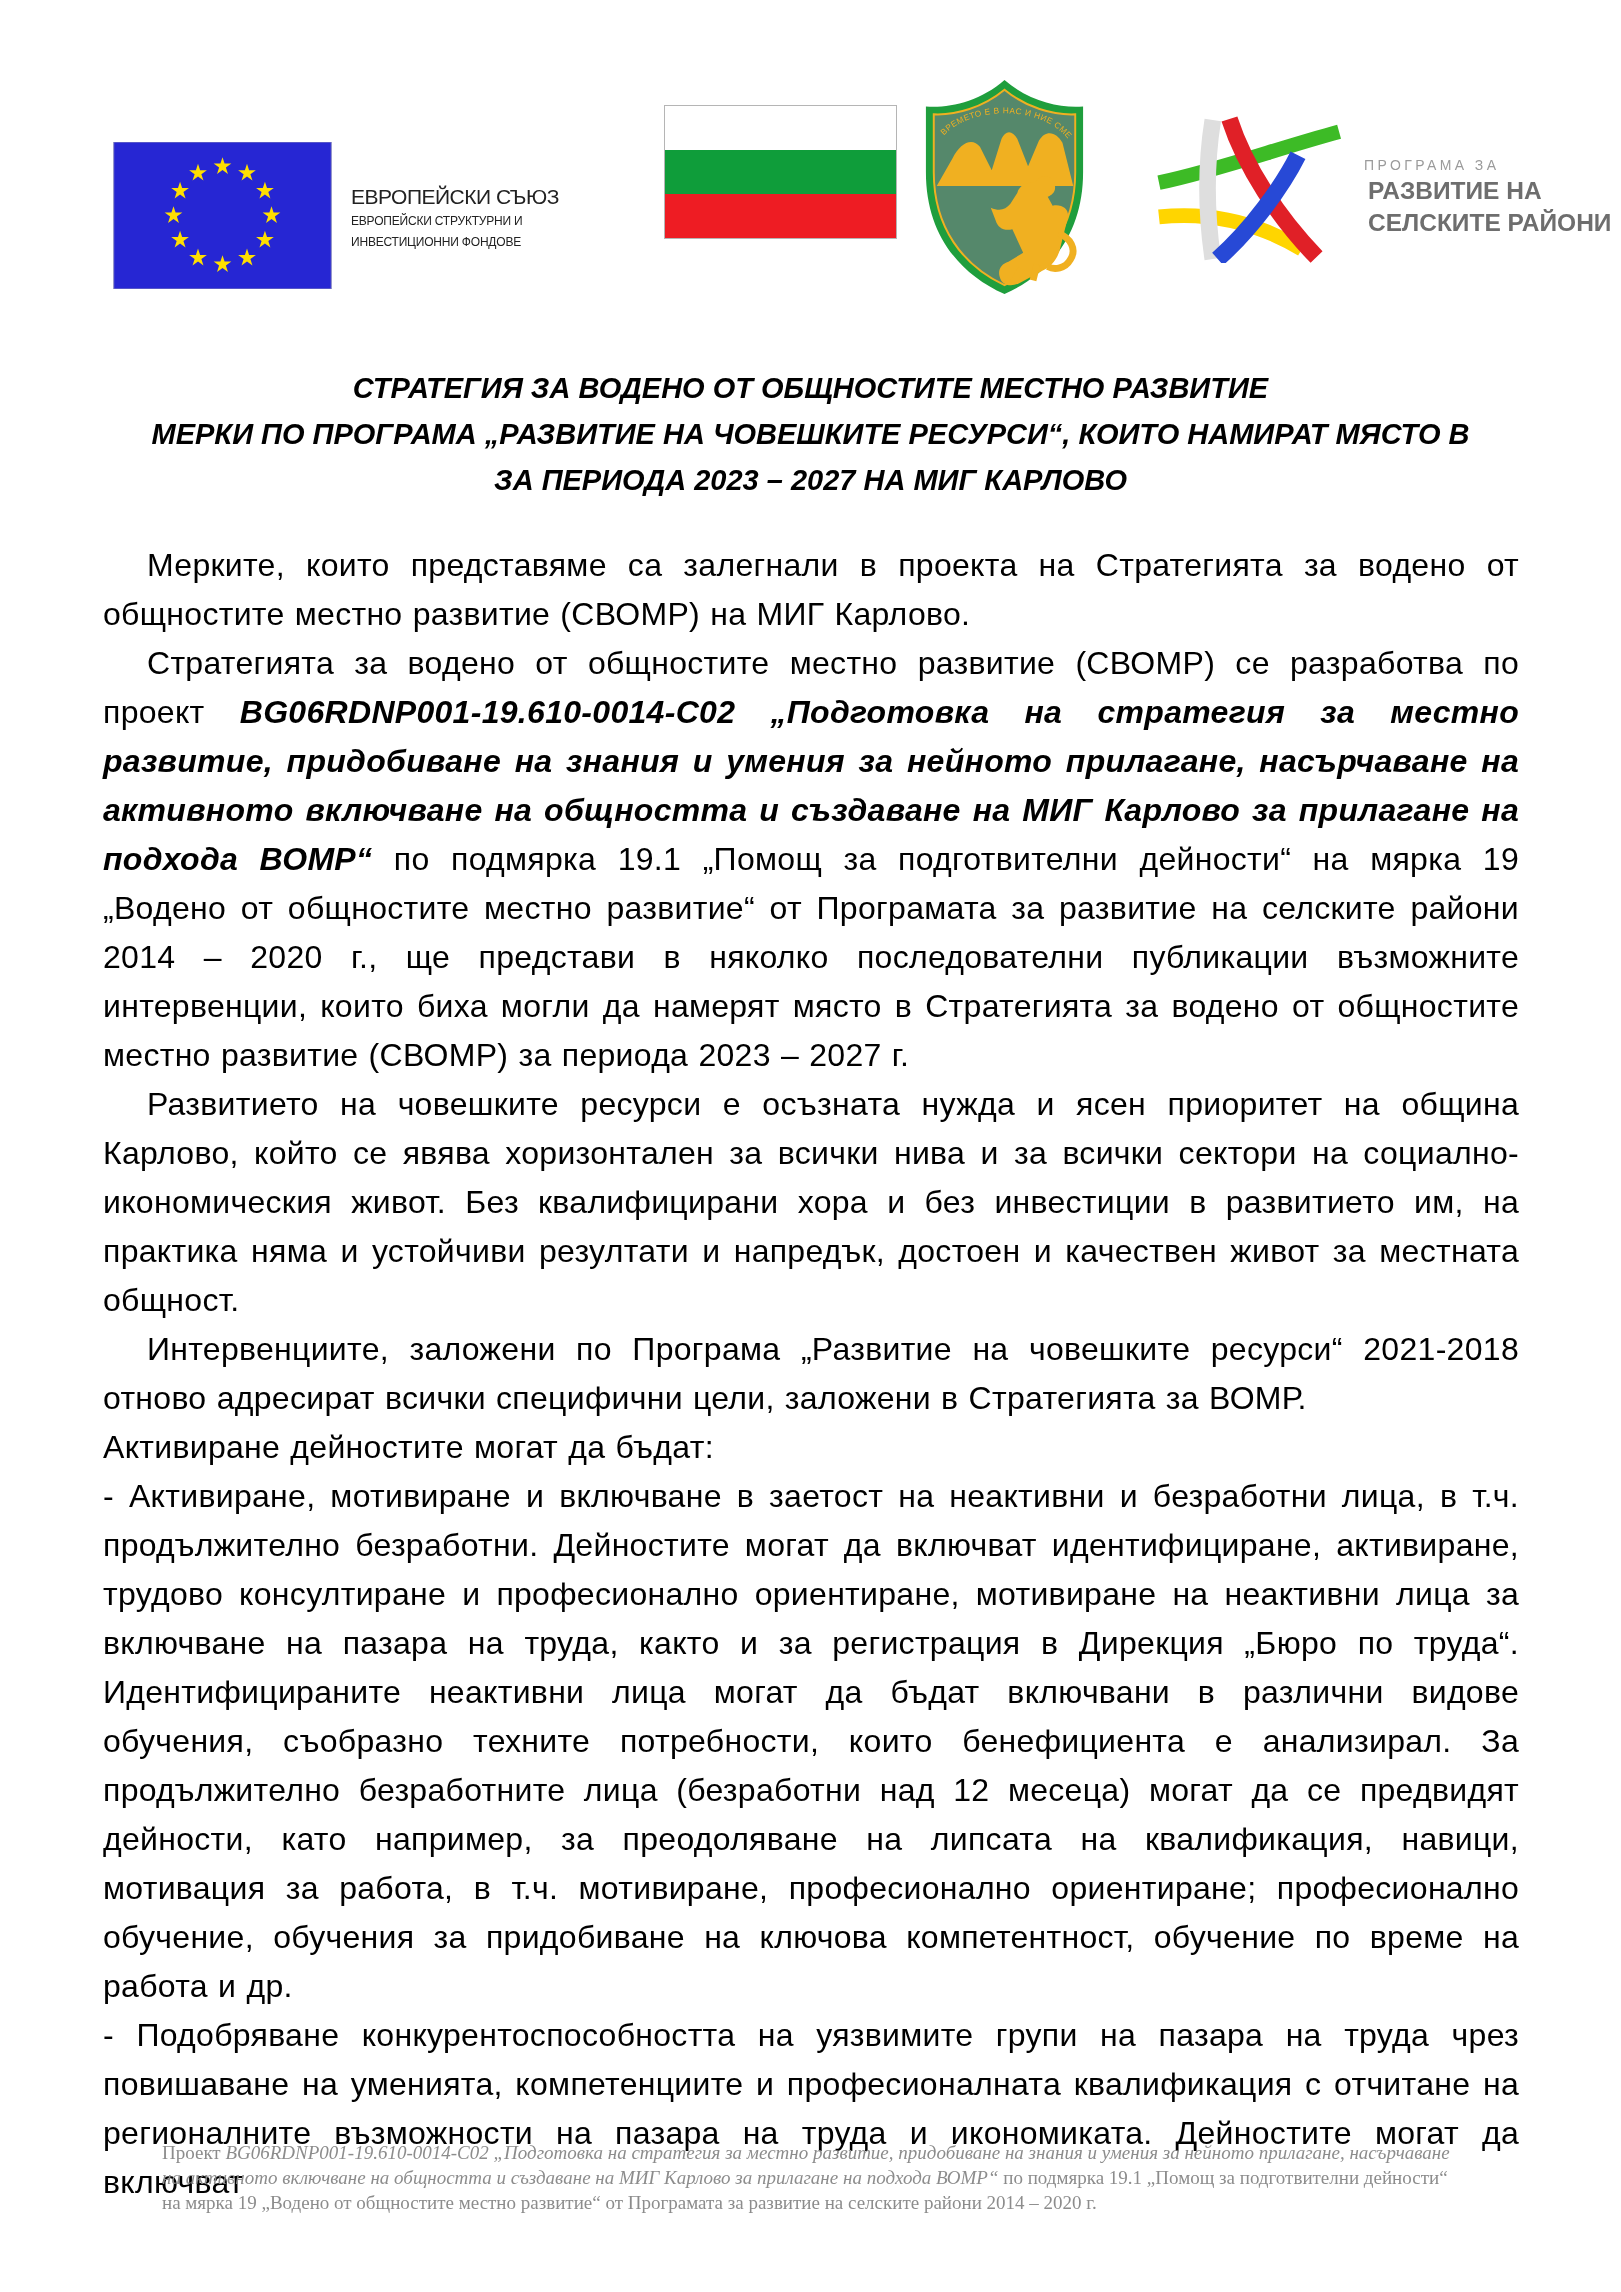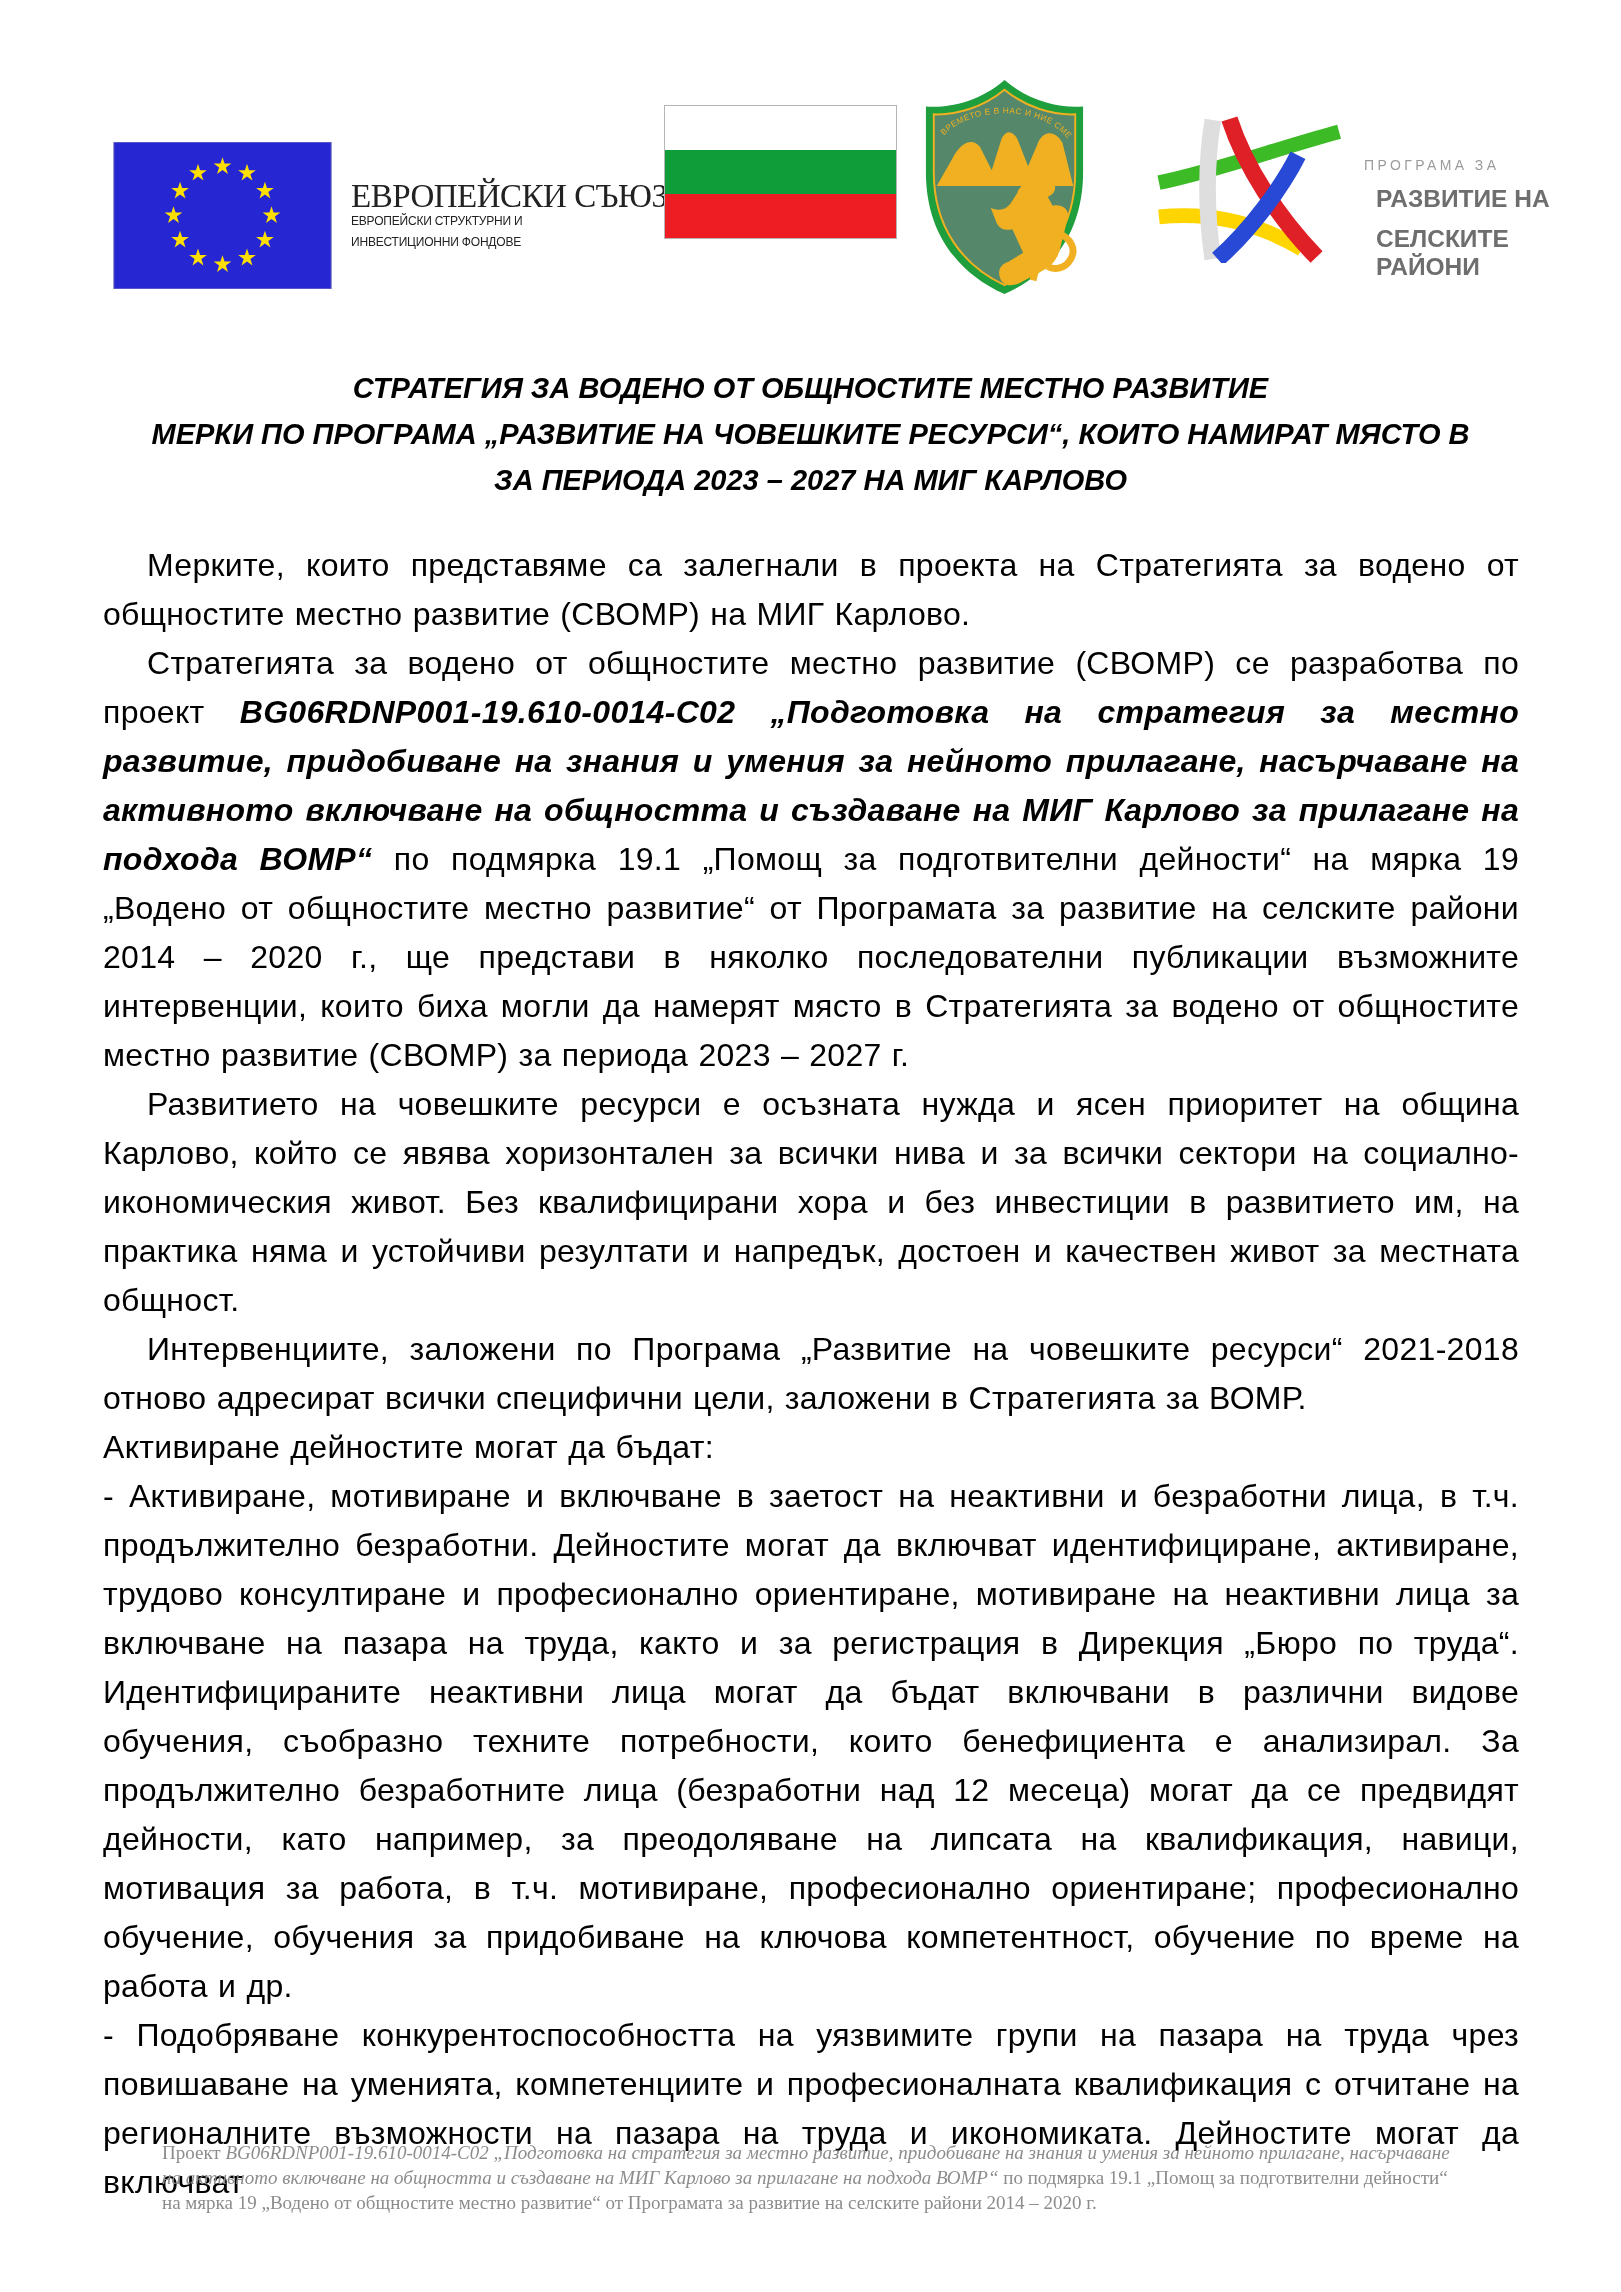--- a/index.html
+++ b/index.html
@@ -8,29 +8,29 @@
     width:1621px;
     height:2293px;
     background:#ffffff;
     font-family:"Liberation Sans", sans-serif;
     color:#000;
     overflow:hidden;
   }
   
   .eu-flag{position:absolute;left:113px;top:142px;width:219px;height:147px;}
   .eu-textblock{position:absolute;left:351px;top:182px;color:#222;}
-  .eu-title{font-size:33px;line-height:29px;letter-spacing:-0.5px;font-family:Liberation Serif, serif;}
+  .eu-title{font-size:21px;line-height:29px;letter-spacing:-0.5px;}
   .eu-sub{font-size:12px;line-height:20.6px;letter-spacing:-0.2px;}
   .bg-flag{position:absolute;left:664px;top:105px;width:233px;height:134px;border:1px solid #b5b5b5;box-sizing:border-box;}
   .bg-flag .stripe{width:100%;height:44px;}
   .karlovo{position:absolute;left:919px;top:76px;width:171px;height:222px;}
   .prsr-ribbons{position:absolute;left:1157px;top:116px;width:186px;height:147px;}
   .prsr-text{position:absolute;left:1364px;top:157px;}
   .prsr-l1{font-size:14px;letter-spacing:3.4px;color:#9b9b9b;margin:0 0 3.9px 0;}
-  .prsr-l2,.prsr-l3{font-size:24.5px;font-weight:bold;color:#6e6e6e;line-height:28px;margin:12px;}
+  .prsr-l2,.prsr-l3{font-size:24.5px;font-weight:bold;color:#6e6e6e;line-height:28px;margin:4px;}
   
   .doc-title{
     position:absolute;left:59px;right:59px;top:365px;
     text-align:center;font-weight:bold;font-style:italic;
     font-size:29px;line-height:46px;color:#000;
   }
   
   .body-text{
     position:absolute;left:103px;right:102px;top:541px;
     font-size:32px;line-height:49px;letter-spacing:0.3px;word-spacing:1px;

